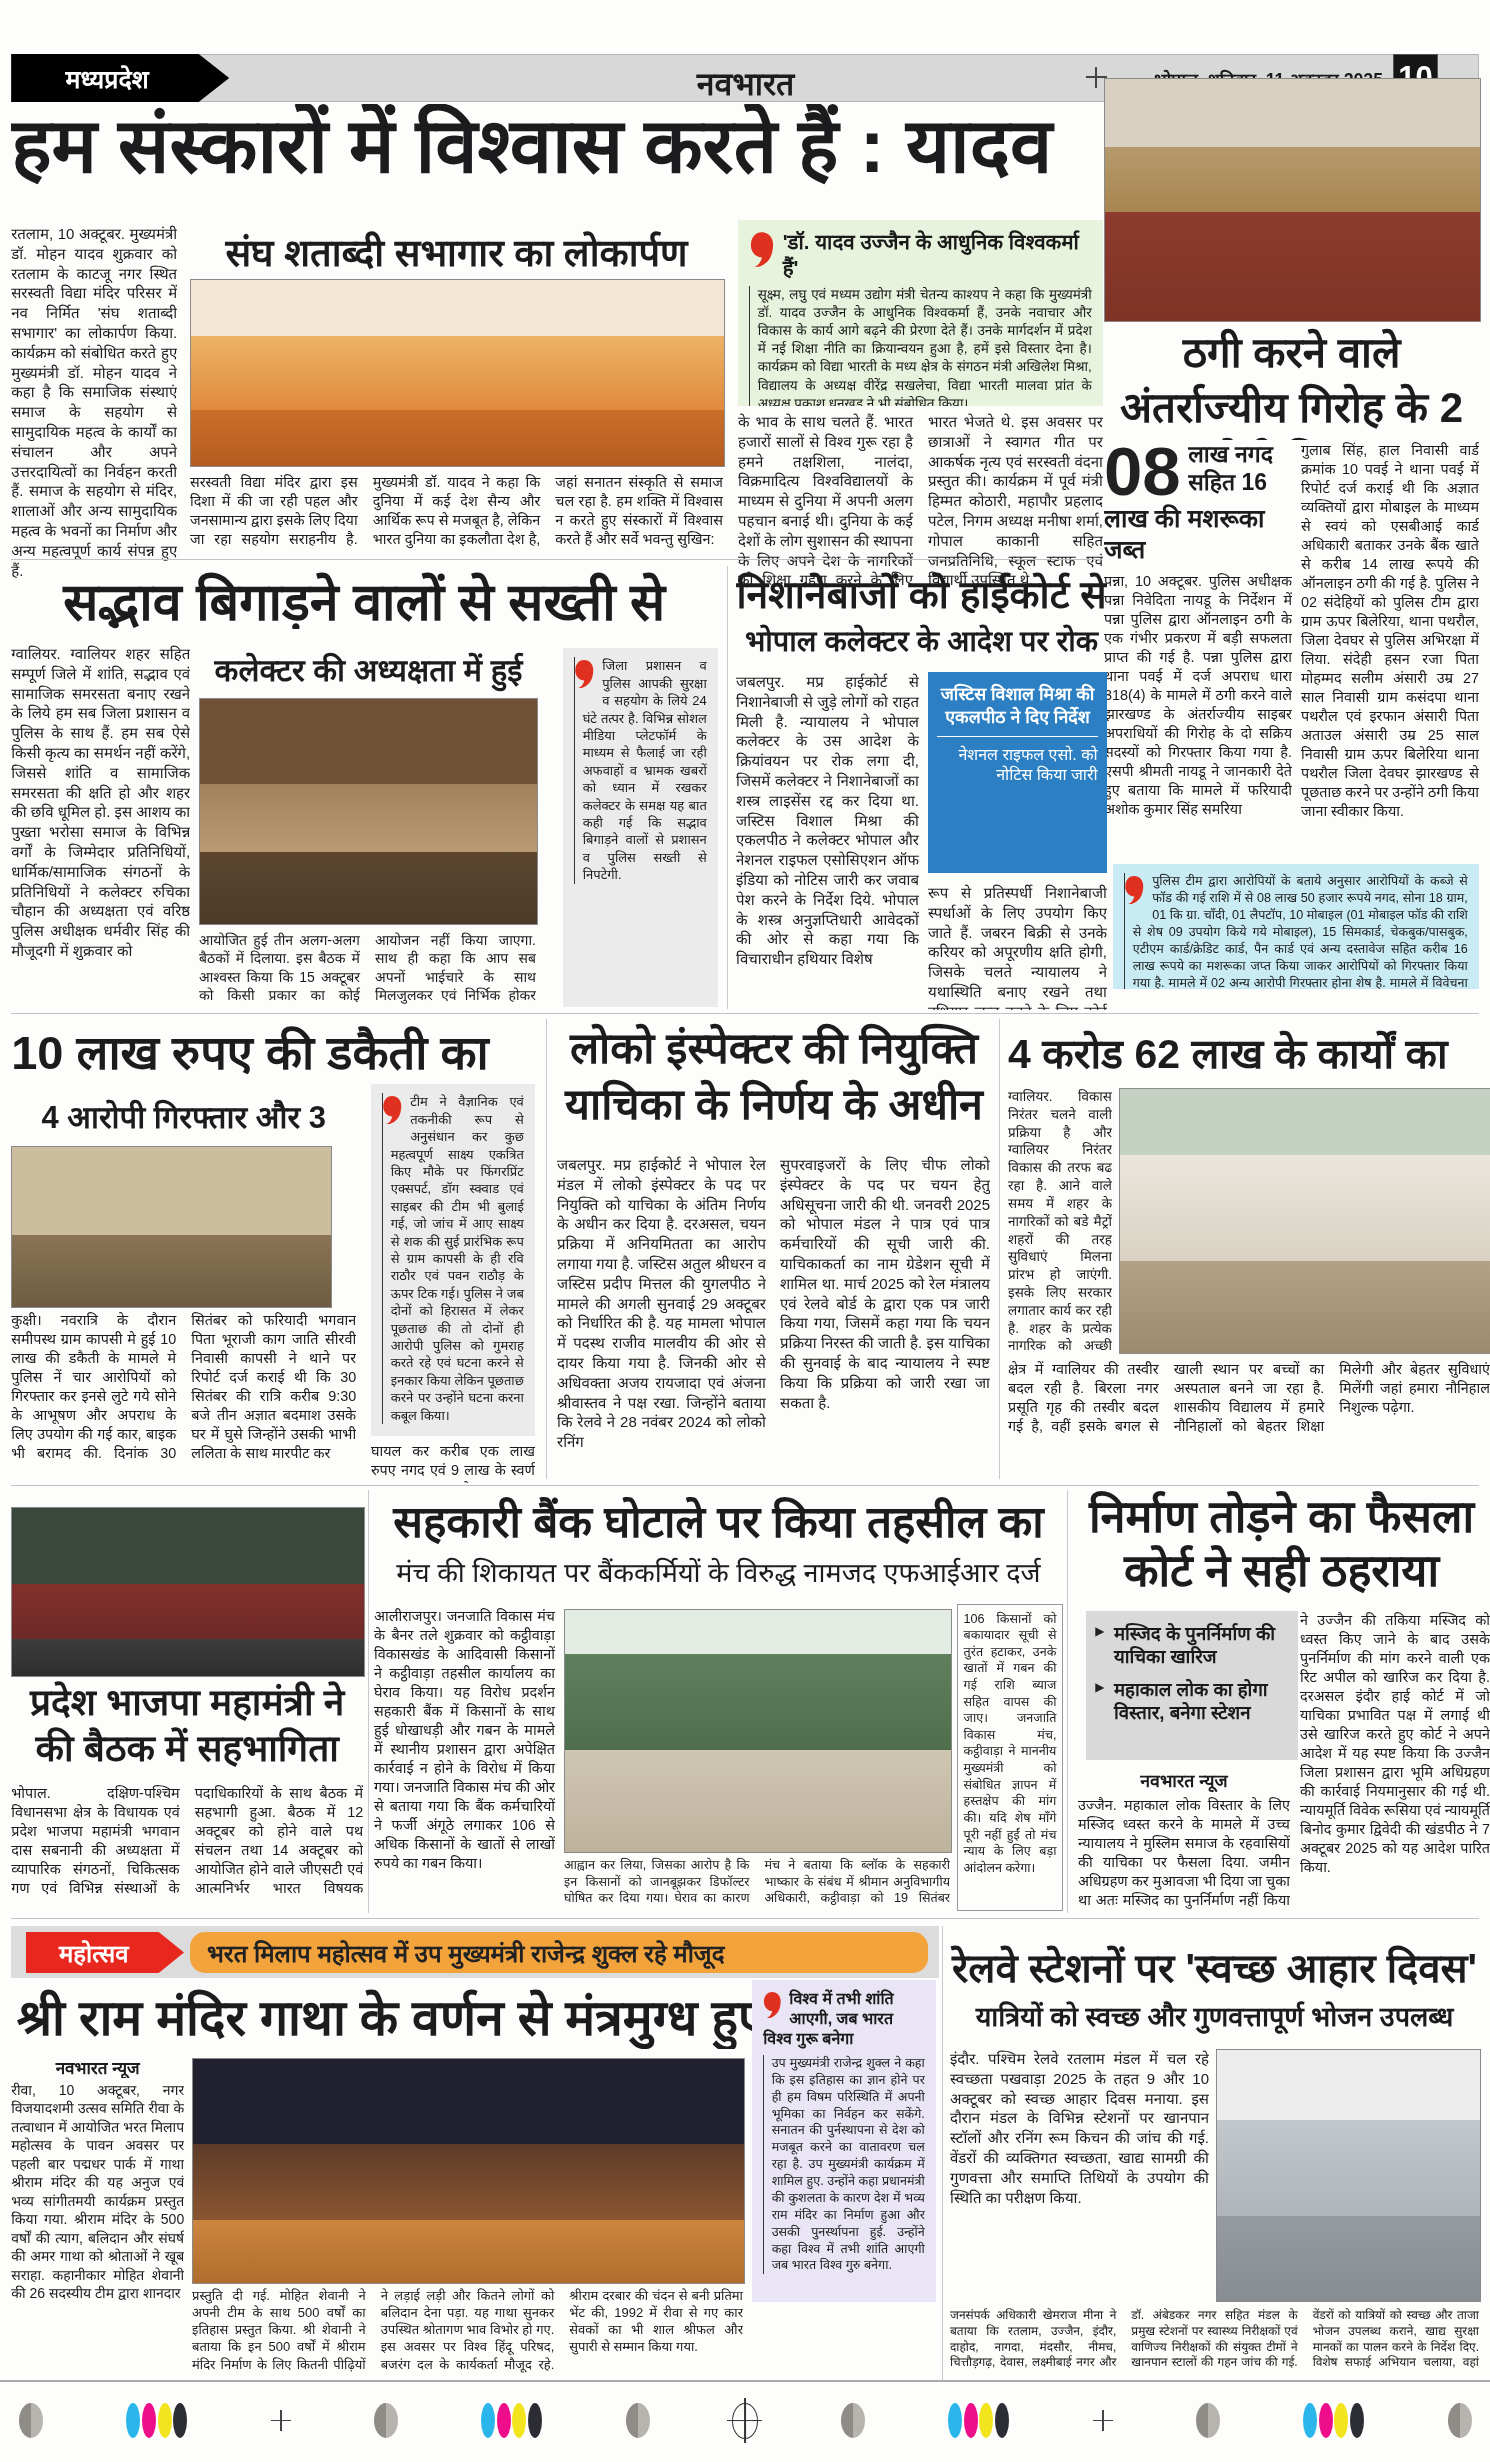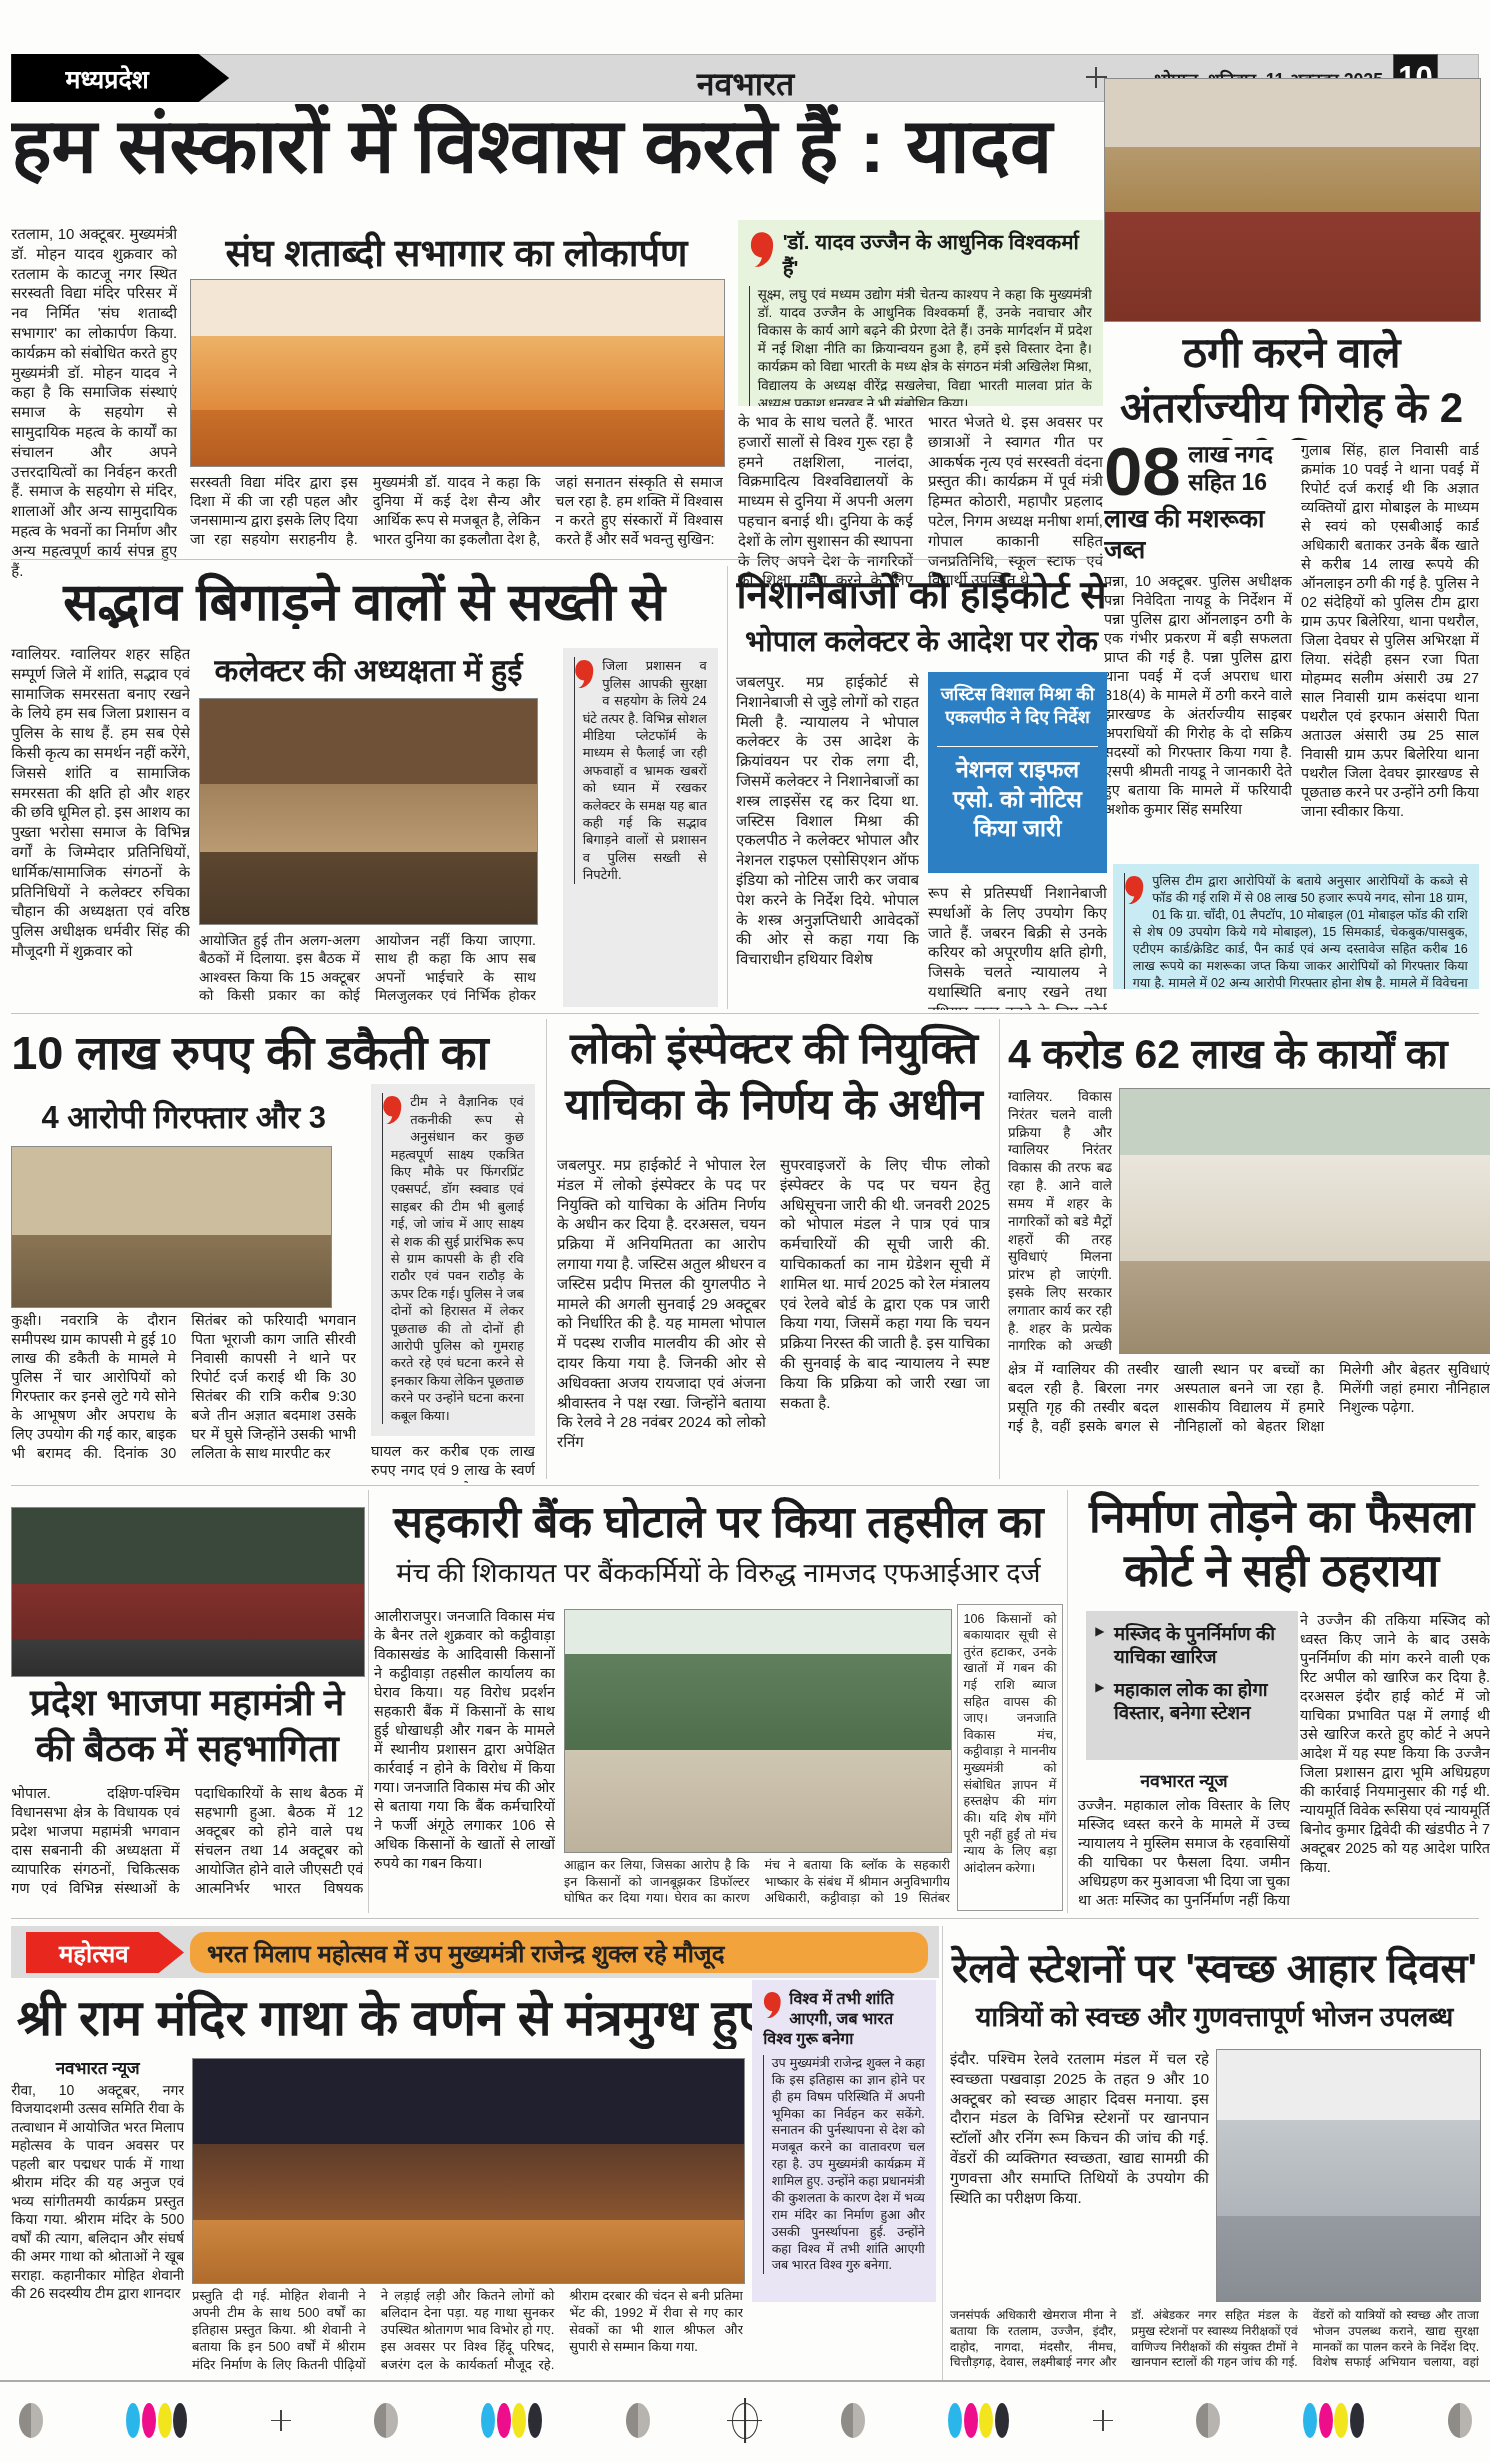--- a/index.html
+++ b/index.html
@@ -27,22 +27,22 @@
   .cross::before,.cross::after{content:"";position:absolute;background:#444;}
   .cross::before{left:9.3px;top:0;width:1.9px;height:20.5px;}
   .cross::after{left:0;top:9.3px;width:20.5px;height:1.9px;}
   
   .qbox{box-sizing:border-box;padding:9.3px 11.2px;overflow:hidden;}
   .qtitle{font-weight:800;font-size:20.5px;line-height:1.25;margin-bottom:5.6px;}
   .qbody{font-size:13.5px;line-height:1.34;text-align:justify;border-left:1.9px solid #333;padding-left:7.5px;}
   .qicon{float:left;margin:1.9px 7.5px 0 0;}
   
   .noticebox{background:#2b7fc2;color:#fff;box-sizing:border-box;padding:11.2px 9.3px;text-align:center;}
-  .noticebox .l1{font-size:17.7px;font-weight:800;line-height:1.3;padding-bottom:17px;border-bottom:0.9px solid #fff;margin-bottom:7.5px;}
-  .noticebox .l2{font-size:23px;font-weight:700;line-height:1.3;}
+  .noticebox .l1{font-size:17.7px;font-weight:800;line-height:1.3;padding-bottom:7px;border-bottom:0.9px solid #fff;margin-bottom:7.5px;}
+  .noticebox .l2{font-size:16px;font-weight:400;line-height:1.3;text-align:right;}
   .bullet{font-size:18.6px;font-weight:800;line-height:1.25;margin-bottom:9.3px;position:relative;padding-left:18.6px;}
   .bullet::before{content:"▶";position:absolute;left:0;top:1.9px;font-size:12px;color:#222;}
   .bignum{float:left;font-size:69px;font-weight:800;line-height:0.9;margin-right:7.5px;color:#222;}
   
   .marksrow{left:18.6px;top:2399px;width:1453px;height:43px;display:flex;align-items:center;justify-content:space-between;}
   .oval{width:24px;height:35px;border-radius:50%;background:linear-gradient(90deg,#8f8c88 50%,#b7b3ae 50%);}
   .cmyk{display:flex;align-items:center;}
   .cmyk i{display:block;width:14px;height:35px;border-radius:50%;margin:0 0.9px;}
   .c1{background:#2ab6ea;} .c2{background:#ee0d8a;} .c3{background:#f3e51d;} .c4{background:#2c2c34;}
   .target{width:24px;height:34px;border:1.9px solid #333;border-radius:50%;position:relative;}

